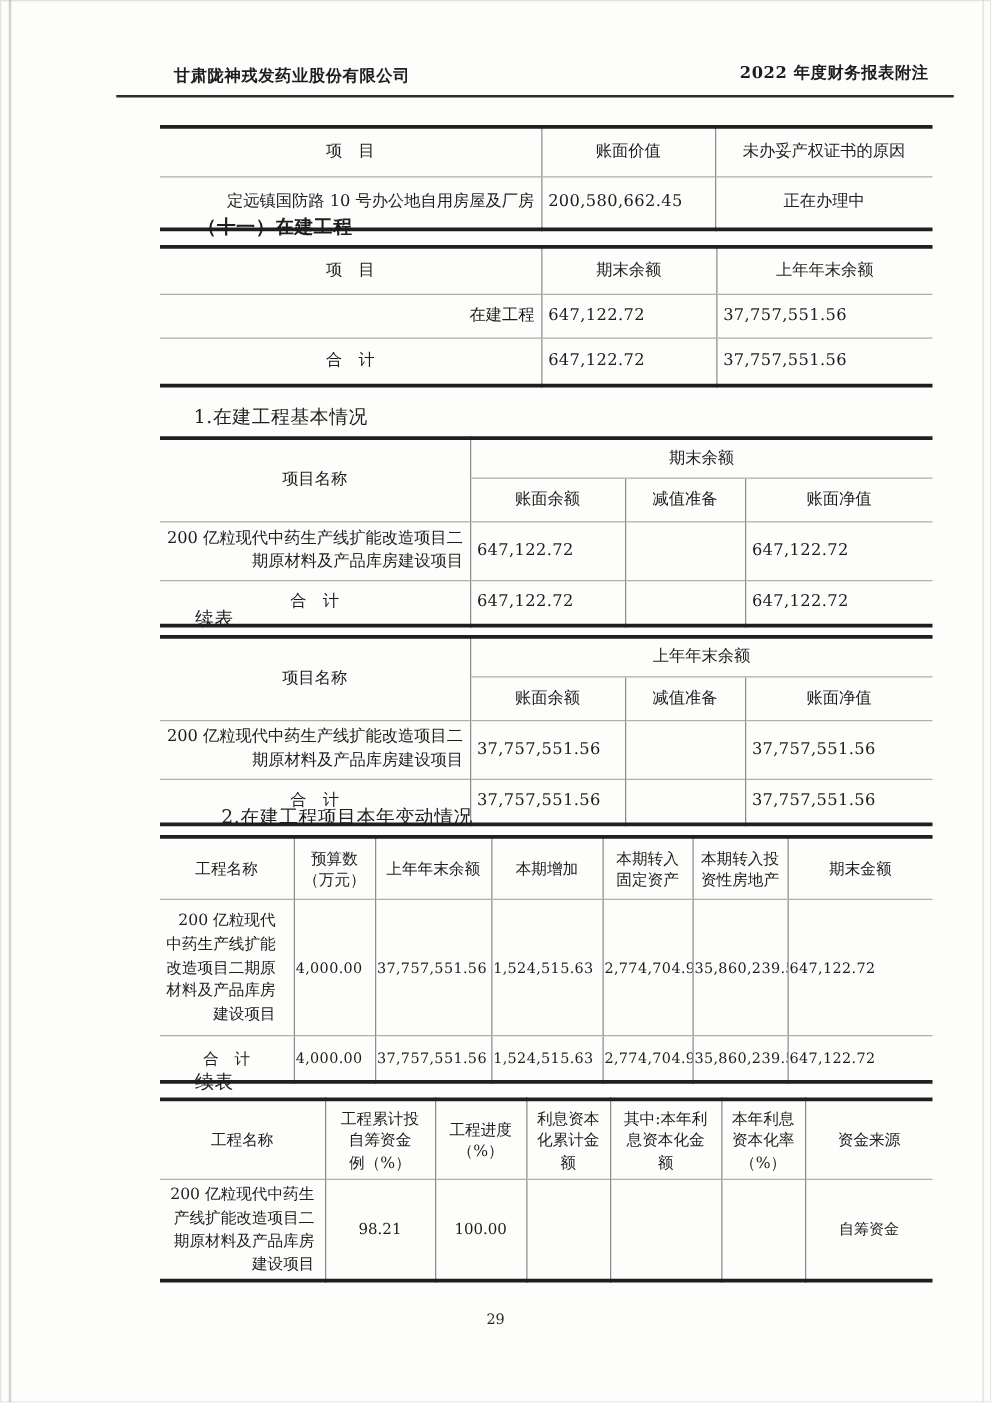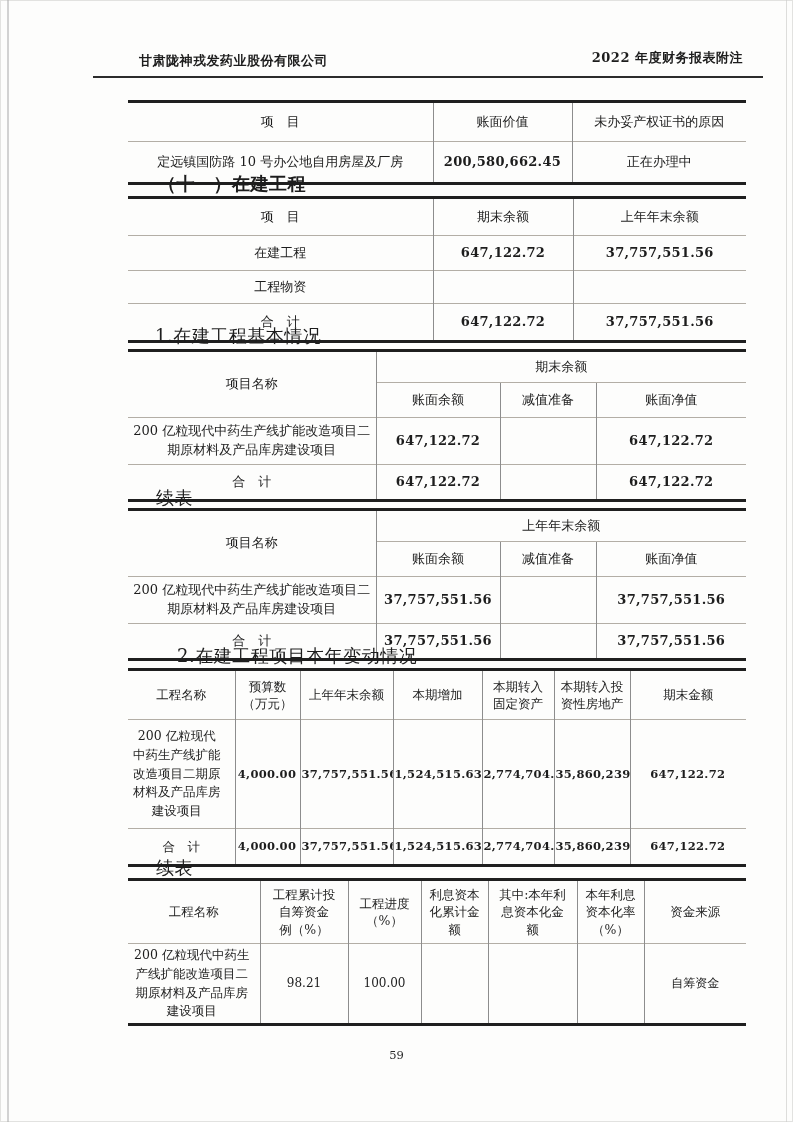--- a/index.html
+++ b/index.html
@@ -14,38 +14,38 @@
   }
   .frame{position:absolute;inset:0;border:1px solid #e2e2e0;pointer-events:none;}
   .edge-left{position:absolute;left:7px;top:0;width:2px;height:100%;background:#aeaeae;opacity:.55;}
   .edge-right{position:absolute;right:6px;top:0;width:1px;height:100%;background:#cfcfcd;opacity:.7;}
 
   .hdr-left{position:absolute;left:139px;top:52px;font-size:13px;font-weight:bold;letter-spacing:.5px;}
   .hdr-right{position:absolute;right:50px;top:49px;font-size:13px;font-weight:bold;letter-spacing:.5px;text-align:right;}
   .hdr-rule{position:absolute;left:93px;top:76px;width:670px;height:2px;background:#2c2c2c;}
 
   .abs{position:absolute;}
-  .heading{font-size:18px;letter-spacing:.5px;}
+  .heading{font-size:15px;letter-spacing:.5px;}
   .heading.b{font-weight:bold;}
 
   table{border-collapse:collapse;table-layout:fixed;width:618px;font-size:13px;color:#1d1d1d;}
   .tbl{border-top:3px solid #1f1f1f;border-bottom:3px solid #1f1f1f;}
   .tbl td{
     border-left:1px solid #8d8d8d;
     border-top:1px solid #b3aea6;
     vertical-align:middle;
     padding:2px 5px;
     overflow:hidden;
     line-height:1.4;
   }
   .tbl td.c0{border-left:none;margin-left:44px;}
   .tbl tr.r0 td{border-top:none;}
   .c{text-align:center;}
-  .l{text-align:center;}
-  .num{text-align:center;padding-right:5px;letter-spacing:.3px;font-weight:bold;}
+  .l{text-align:right;}
+  .num{text-align:left;padding-right:5px;letter-spacing:.3px;}
   .pre{white-space:pre-line;}
 
   .t1 tr.r0 td{height:34px;}
   .t1 tr.r1 td{height:36px;}
 
   .t2 tr.r0 td{height:32px;}
   .t2 tr.r1 td{height:30px;}
   .t2 tr.r2 td{height:28px;}
   .t2 tr.r3 td{height:32px;}
 
@@ -116,25 +116,20 @@
       <tbody>
           <tr class="r0">
         <td class="c0 c">项　目</td>
         <td class="c">期末余额</td>
         <td class="c">上年年末余额</td>
       </tr>
       <tr class="r1">
         <td class="c0 l">在建工程</td>
         <td class="num">647,122.72</td>
         <td class="num">37,757,551.56</td>
-      </tr>
-      <tr class="r2">
-        <td class="c0 l">工程物资</td>
-        <td class="num"></td>
-        <td class="num"></td>
       </tr>
       <tr class="r3">
         <td class="c0 c">合　计</td>
         <td class="num">647,122.72</td>
         <td class="num">37,757,551.56</td>
       </tr>
     </tbody>
       </table>
   </div>
 
@@ -296,14 +291,14 @@
         <td class="c val">100.00</td>
         <td class="c val"></td>
         <td class="c val"></td>
         <td class="c val"></td>
         <td class="c val">自筹资金</td>
       </tr>
     </tbody>
       </table>
   </div>
 
-  <div class="footer">59</div>
+  <div class="footer">29</div>
 </div>
 
 </body></html>

